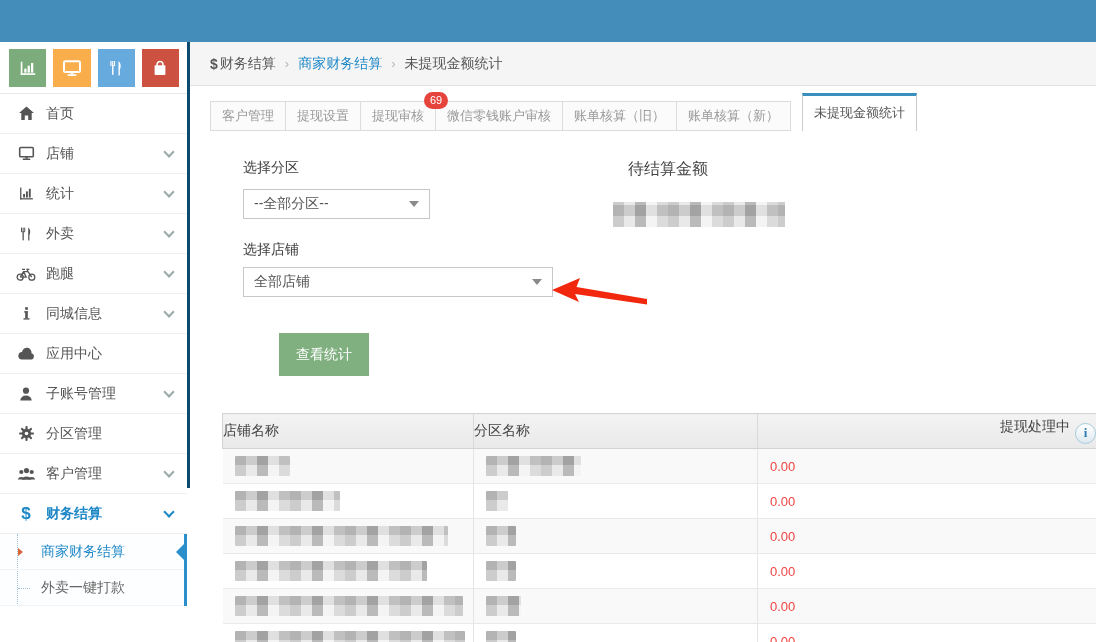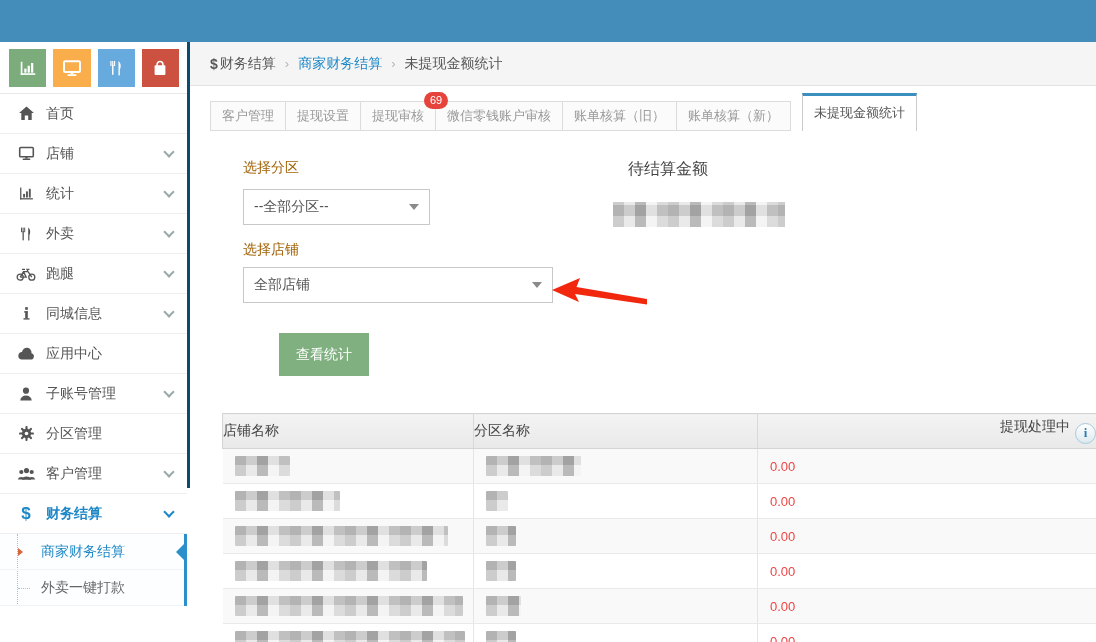--- a/index.html
+++ b/index.html
@@ -40,22 +40,22 @@
   .breadcrumb { position:absolute; left:0; top:0; right:0; height:44px; background:#f5f5f5; border-bottom:1px solid #e2e2e2; display:flex; align-items:center; padding-left:20px; color:#555; }
   .bc-dollar { font-weight:bold; margin-right:2px; }
   .bc-sep { color:#b5b5b5; margin:0 9px; font-size:13px; }
   .bc-link { color:#1e88c7; cursor:pointer; }
 
   .tabs { position:absolute; left:20px; top:51px; display:flex; align-items:flex-end; }
   .tab { height:30px; line-height:28px; padding:0 11px; background:#fbfbfb; border:1px solid #dcdcdc; margin-right:-1px; color:#999; font-size:13px; cursor:pointer; position:relative; white-space:nowrap; }
   .tab.active { height:38px; line-height:34px; margin-left:12px; background:#fff; border:1px solid #ccc; border-top:3px solid #3a8fbe; border-bottom:none; color:#555; z-index:2; }
   .badge { position:absolute; top:-10px; right:-13px; min-width:24px; height:17px; line-height:17px; text-align:center; background:#e5433b; color:#fff; font-size:11px; border-radius:9px; padding:0 3px; z-index:3; }
 
-  .form-label { position:absolute; font-size:14px; color:#a16207; }
-  .dropdown { position:absolute; height:36px; border:1px solid #c8c8c8; background:#fff; display:flex; align-items:center; padding:0 10px; color:#555; font-size:14px; cursor:pointer; }
+  .form-label { position:absolute; font-size:14px; color:#404040; }
+  .dropdown { position:absolute; height:30px; border:1px solid #c8c8c8; background:#fff; display:flex; align-items:center; padding:0 10px; color:#555; font-size:14px; cursor:pointer; }
   .dd-caret { margin-left:auto; width:0; height:0; border-left:5px solid transparent; border-right:5px solid transparent; border-top:6px solid #8a8a8a; }
   .pending-title { position:absolute; left:438px; top:117px; font-size:16px; color:#444; }
 
   .censor { background-color:#e0e0e0;
     background-image:
       repeating-linear-gradient(90deg, rgba(0,0,0,0.14) 0 11px, rgba(0,0,0,0.02) 11px 22px, rgba(0,0,0,0.22) 22px 33px, rgba(255,255,255,0.35) 33px 44px, rgba(0,0,0,0.08) 44px 55px),
       repeating-linear-gradient(0deg, rgba(255,255,255,0.45) 0 11px, rgba(0,0,0,0.07) 11px 22px);
     filter: blur(0.6px);
   }
   .censor-amount { position:absolute; left:423px; top:160px; width:172px; height:25px; }

